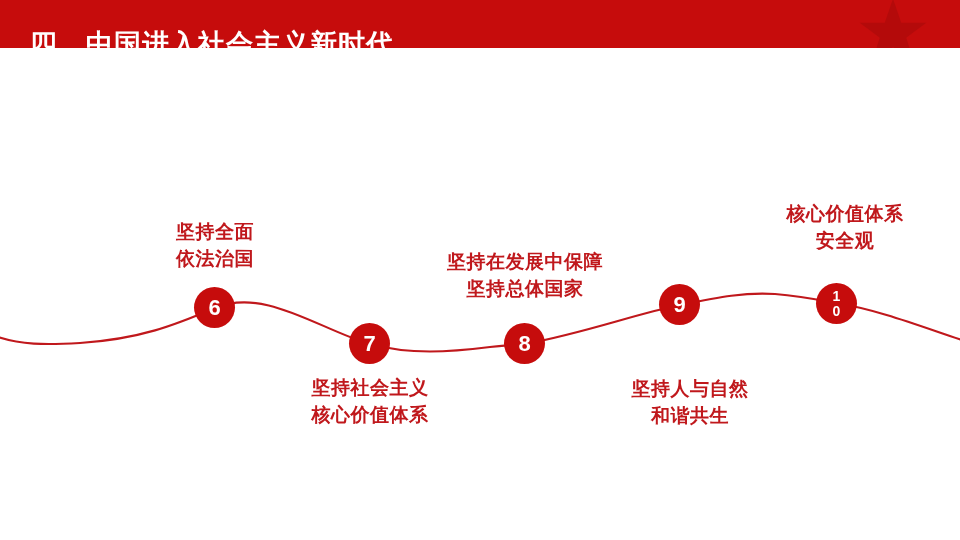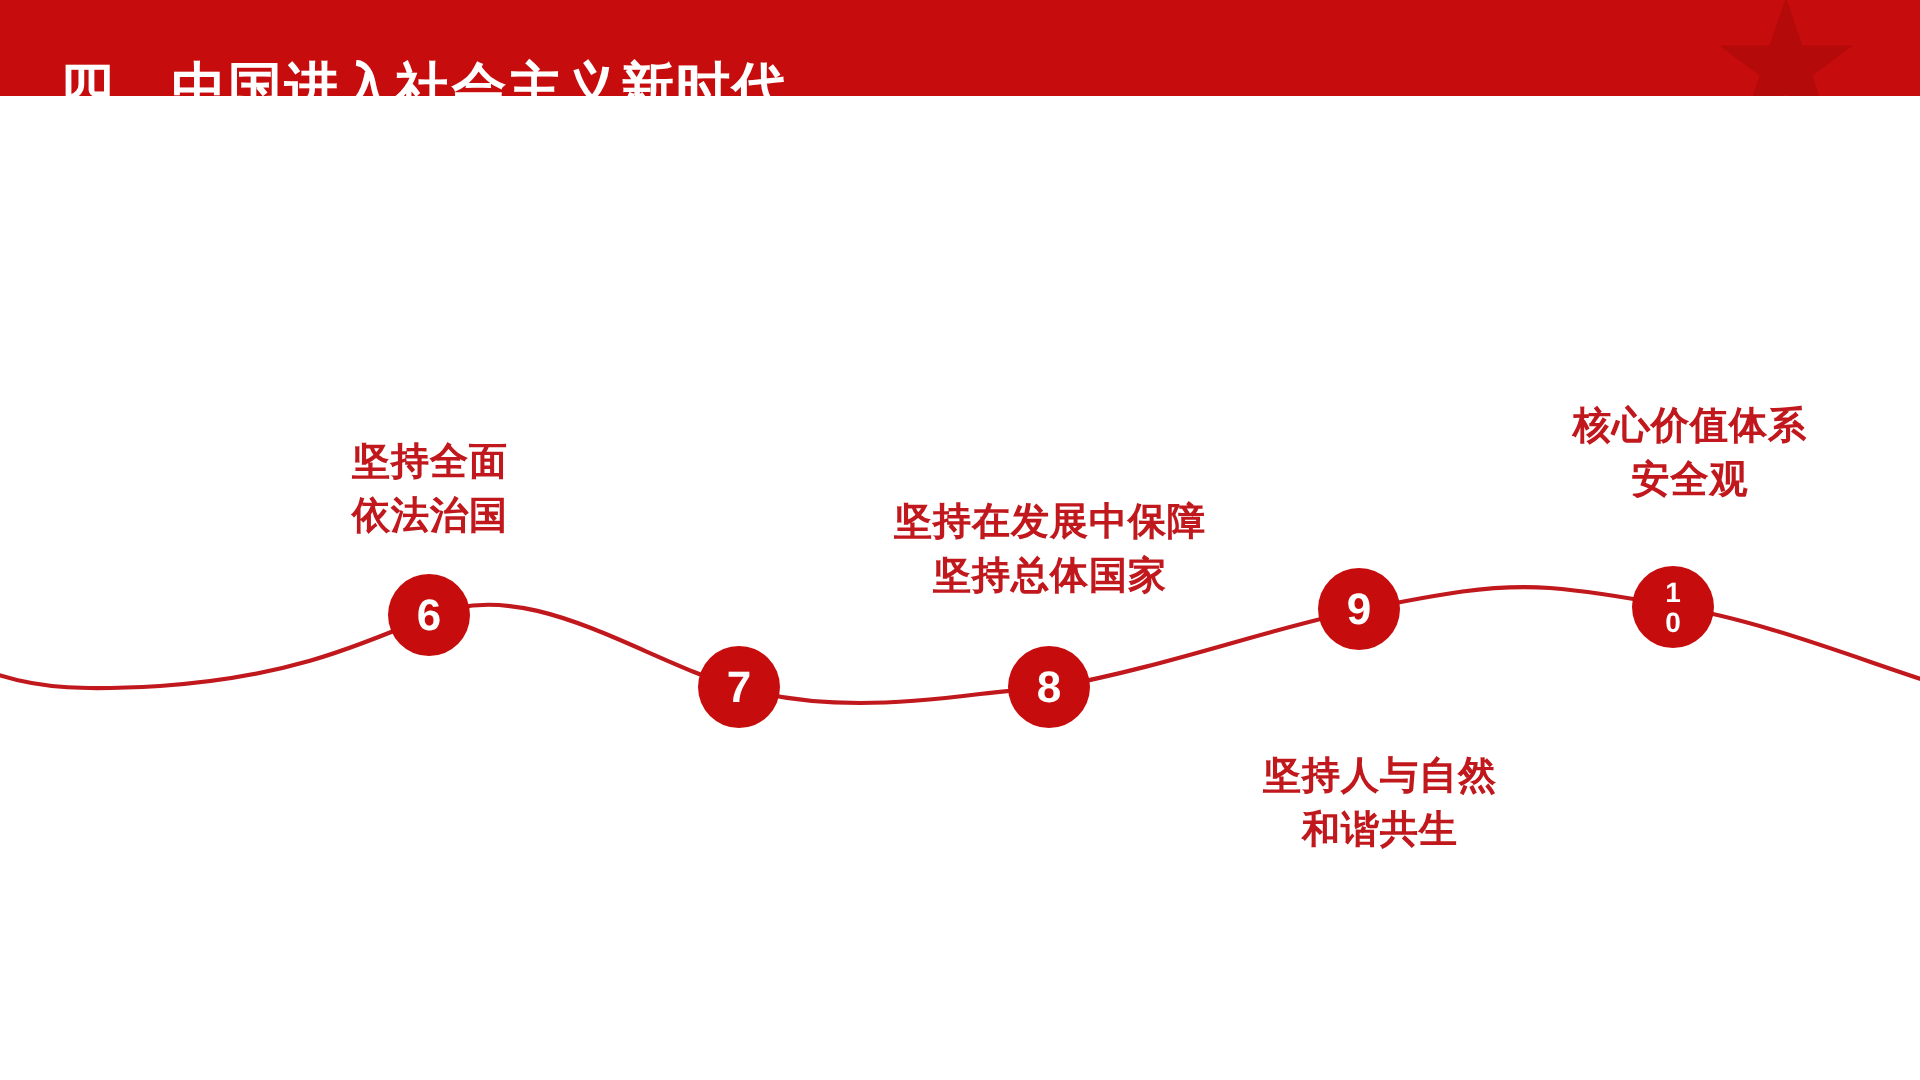--- a/index.html
+++ b/index.html
@@ -115,20 +115,22 @@
 
   <div class="node node-big" style="left:194px; top:287px;">
     <span>6</span>
   </div>
   <div class="label" style="left:120px; top:200px; width:190px;margin-top:18px;">坚持全面
 依法治国</div>
 
   <div class="node node-big" style="left:349px; top:323px;">
     <span>7</span>
   </div>
+  <div class="label" style="left:250px; top:374px; width:240px;">坚持社会主义
+核心价值体系</div>
 
   <div class="node node-big" style="left:504px; top:323px;">
     <span>8</span>
   </div>
   <div class="label" style="left:410px; top:248px; width:230px;">坚持在发展中保障
 坚持总体国家</div>
 
   <div class="node node-big" style="left:659px; top:284px;">
     <span>9</span>
   </div>

